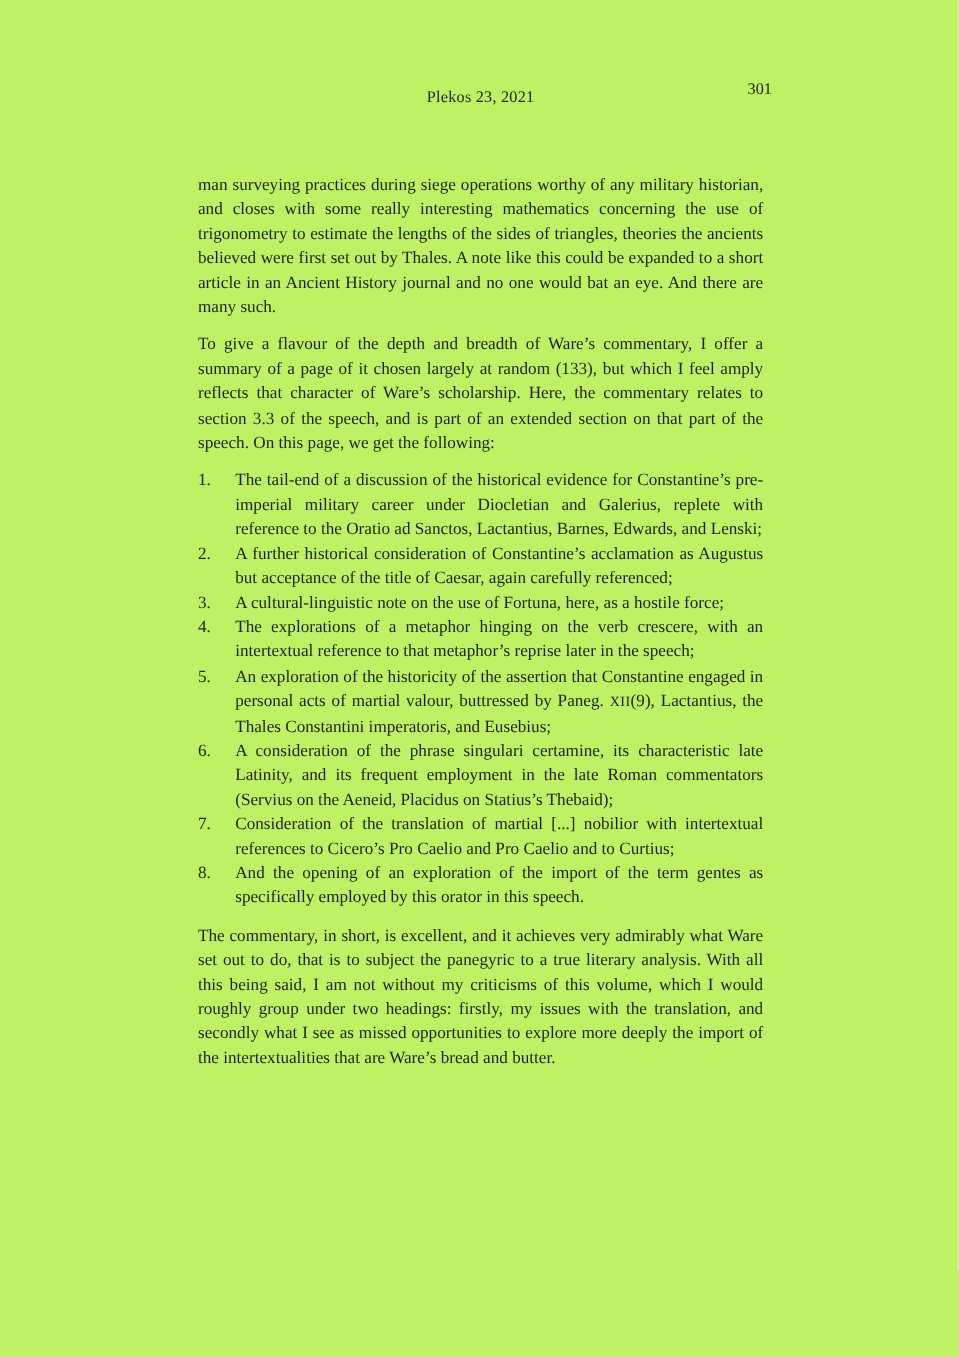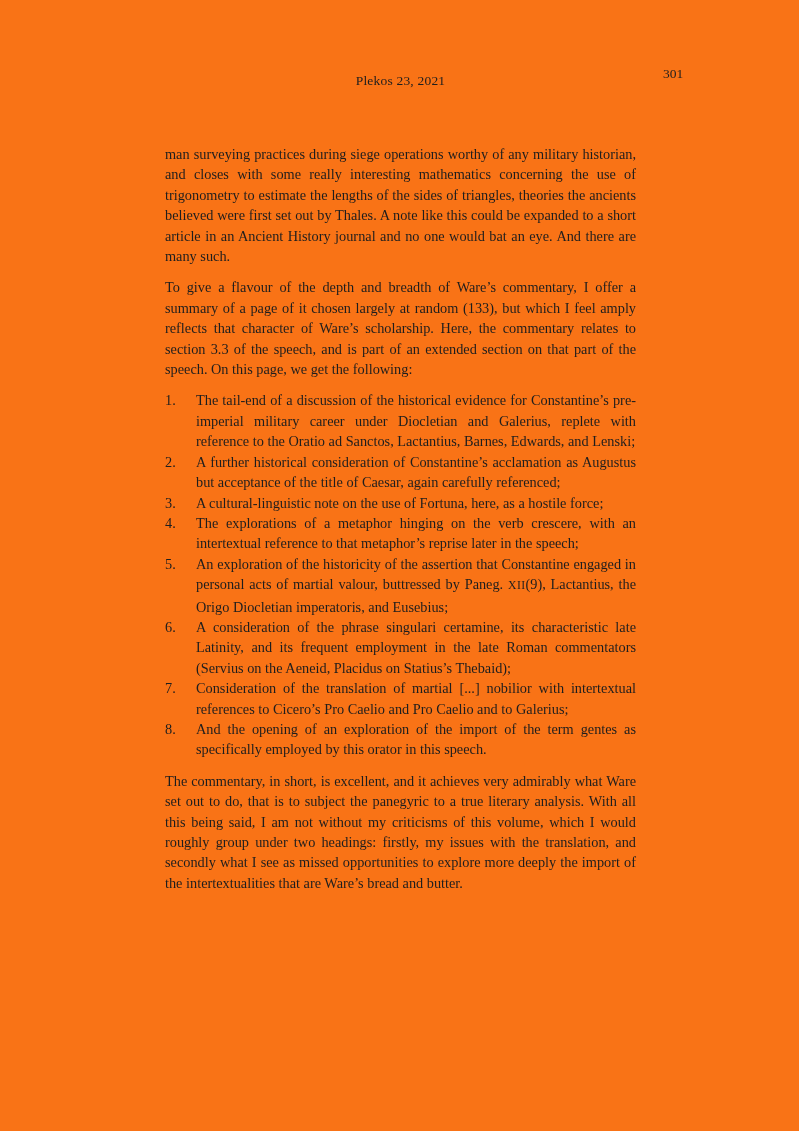--- a/index.html
+++ b/index.html
@@ -4,40 +4,39 @@
 <style>
   html, body {
     margin: 0;
     padding: 0;
     background: #ffffff;
   }
   .page {
     position: relative;
     width: 799px;
     height: 1131px;
-    background: #f97316;
+    background: #bef264;
     font-family: "Liberation Serif", serif;
     color: #1e1e1e;
     overflow: hidden;
   }
   .running-head {
     position: absolute;
     top: 73px;
     left: 165px;
     width: 471px;
     text-align: center;
     font-size: 13.5px;
     letter-spacing: 0.2px;
   }
   .pagenum {
     position: absolute;
     top: 66px;
     left: 623px;
     font-size: 13.5px;
-    margin-left: 40px;
   }
   .body {
     position: absolute;
     top: 144px;
     left: 165px;
     width: 471px;
     font-size: 14.3px;
     line-height: 20.4px;
     text-align: justify;
   }
@@ -95,31 +94,31 @@
         <span class="item-text"><span>A cultural-linguistic note on the use of </span><span class="st-i">Fortuna</span><span>, here, as a hostile force;</span></span>
       </div>
 
       <div class="list-item">
         <span class="num">4.</span>
         <span class="item-text"><span>The explorations of a metaphor hinging on the verb </span><span class="st-i">crescere</span><span>, with an intertextual reference to that metaphor’s reprise later in the speech;</span></span>
       </div>
 
       <div class="list-item">
         <span class="num">5.</span>
-        <span class="item-text"><span>An exploration of the historicity of the assertion that Constantine engaged in personal acts of martial valour, buttressed by Paneg. </span><span class="st-sc">XII</span><span>(9), Lactantius, the </span><span class="st-i">Origo Diocletian imperatoris</span><span>, and Eusebius;</span></span>
+        <span class="item-text"><span>An exploration of the historicity of the assertion that Constantine engaged in personal acts of martial valour, buttressed by Paneg. </span><span class="st-sc">XII</span><span>(9), Lactantius, the </span><span class="st-i">Thales Constantini imperatoris</span><span>, and Eusebius;</span></span>
       </div>
 
       <div class="list-item">
         <span class="num">6.</span>
         <span class="item-text"><span>A consideration of the phrase </span><span class="st-i">singulari certamine</span><span>, its characteristic late Latinity, and its frequent employment in the late Roman commentators (Servius on the </span><span class="st-i">Aeneid</span><span>, Placidus on Statius’s </span><span class="st-i">Thebaid</span><span>);</span></span>
       </div>
 
       <div class="list-item">
         <span class="num">7.</span>
-        <span class="item-text"><span>Consideration of the translation of </span><span class="st-i">martial</span><span> [...] </span><span class="st-i">nobilior</span><span> with intertextual references to Cicero’s </span><span class="st-i">Pro Caelio</span><span> and </span><span class="st-i">Pro Caelio</span><span> and to Galerius;</span></span>
+        <span class="item-text"><span>Consideration of the translation of </span><span class="st-i">martial</span><span> [...] </span><span class="st-i">nobilior</span><span> with intertextual references to Cicero’s </span><span class="st-i">Pro Caelio</span><span> and </span><span class="st-i">Pro Caelio</span><span> and to Curtius;</span></span>
       </div>
 
       <div class="list-item">
         <span class="num">8.</span>
         <span class="item-text"><span>And the opening of an exploration of the import of the term </span><span class="st-i">gentes</span><span> as specifically employed by this orator in this speech.</span></span>
       </div>
 
     </div>
 
     <p><span>The commentary, in short, is excellent, and it achieves very admirably what Ware set out to do, that is to subject the panegyric to a true literary analysis. With all this being said, I am not without my criticisms of this volume, which I would roughly group under two headings: firstly, my issues with the translation, and secondly what I see as missed opportunities to explore more deeply the import of the intertextualities that are Ware’s bread and butter.</span></p>

